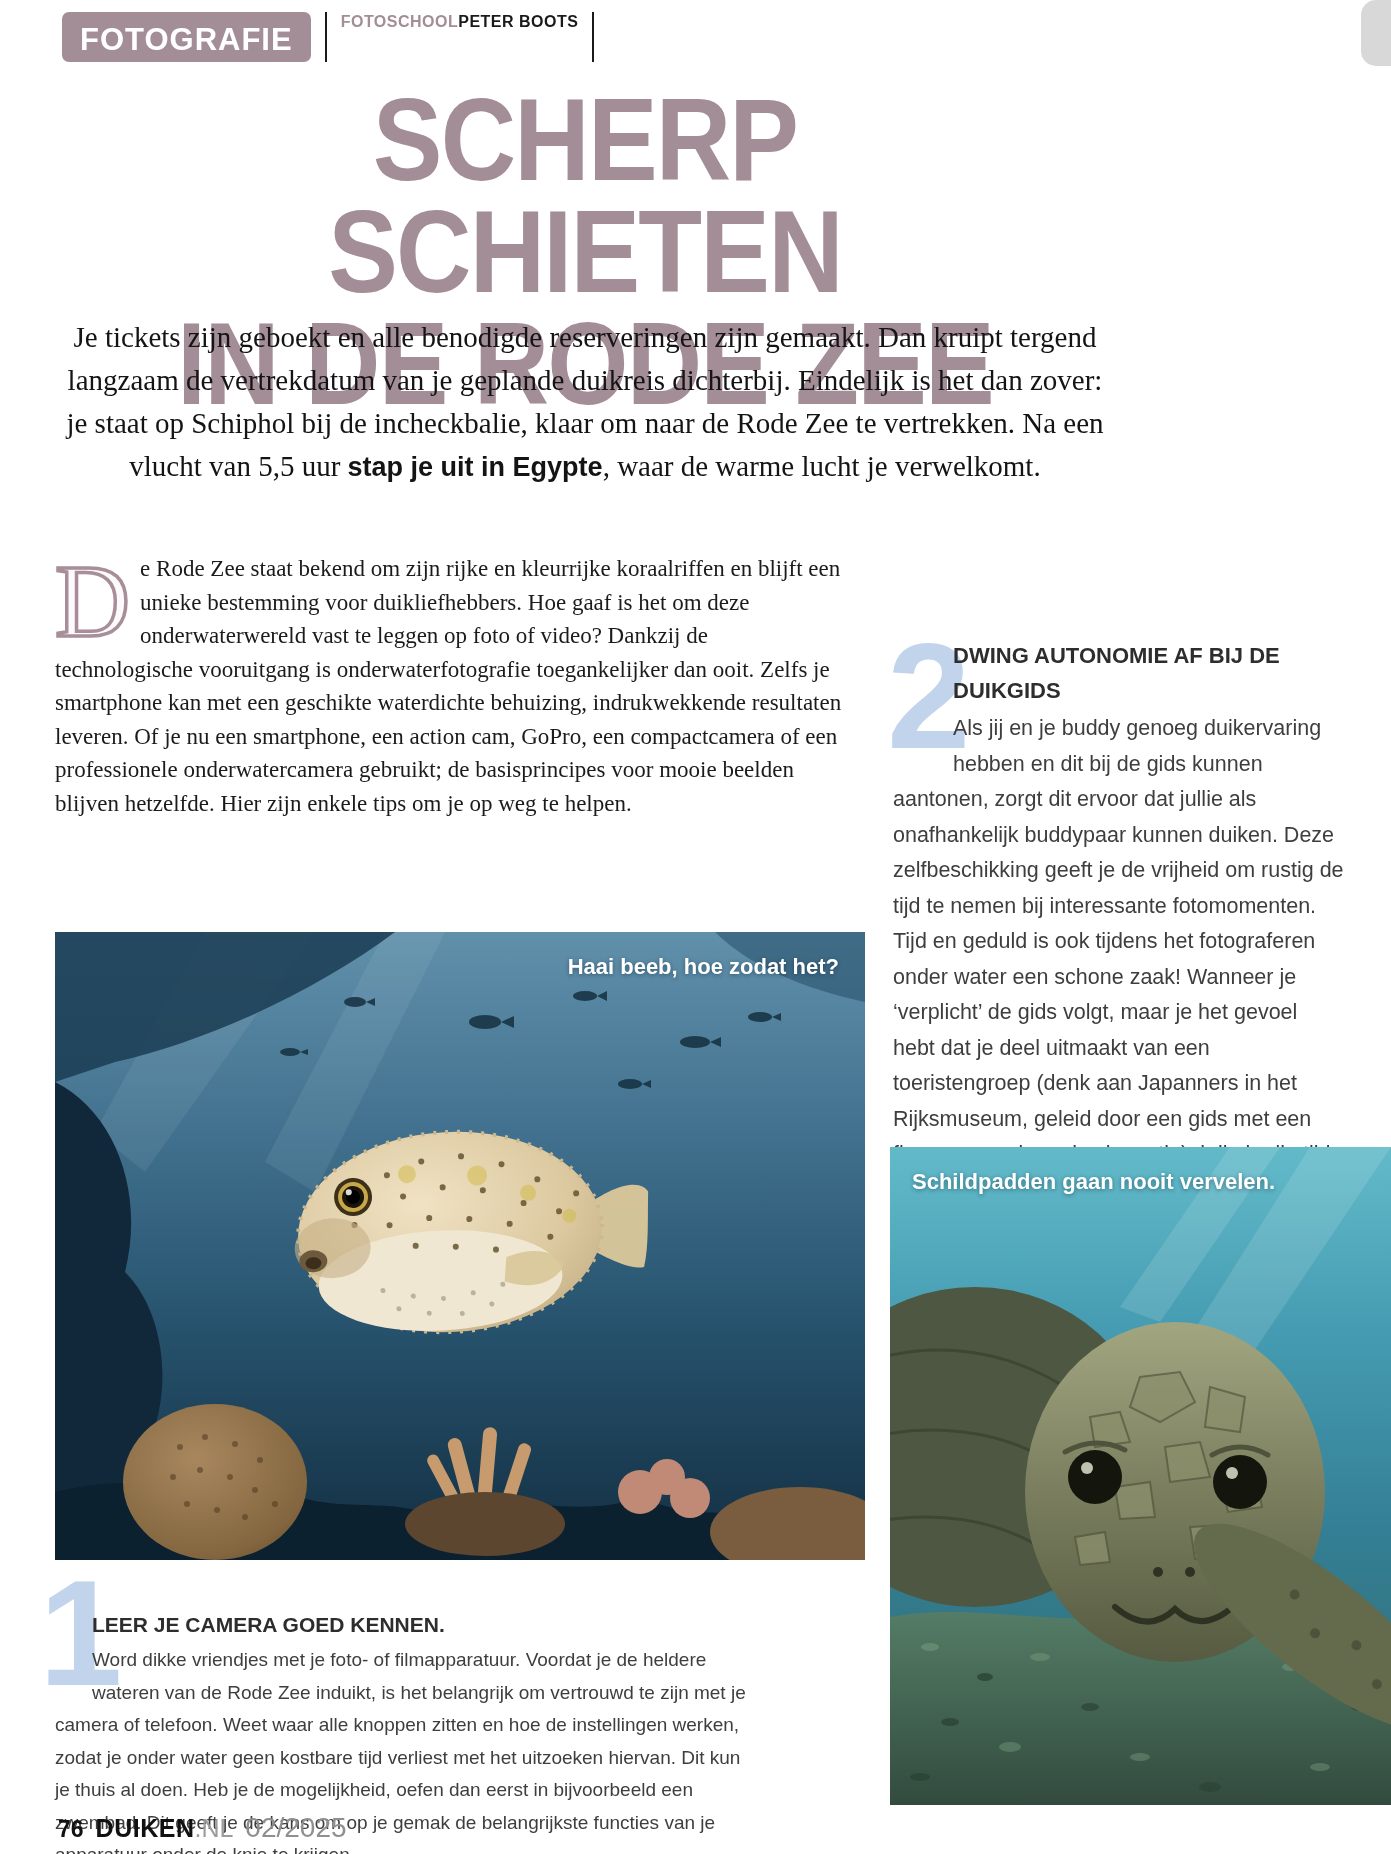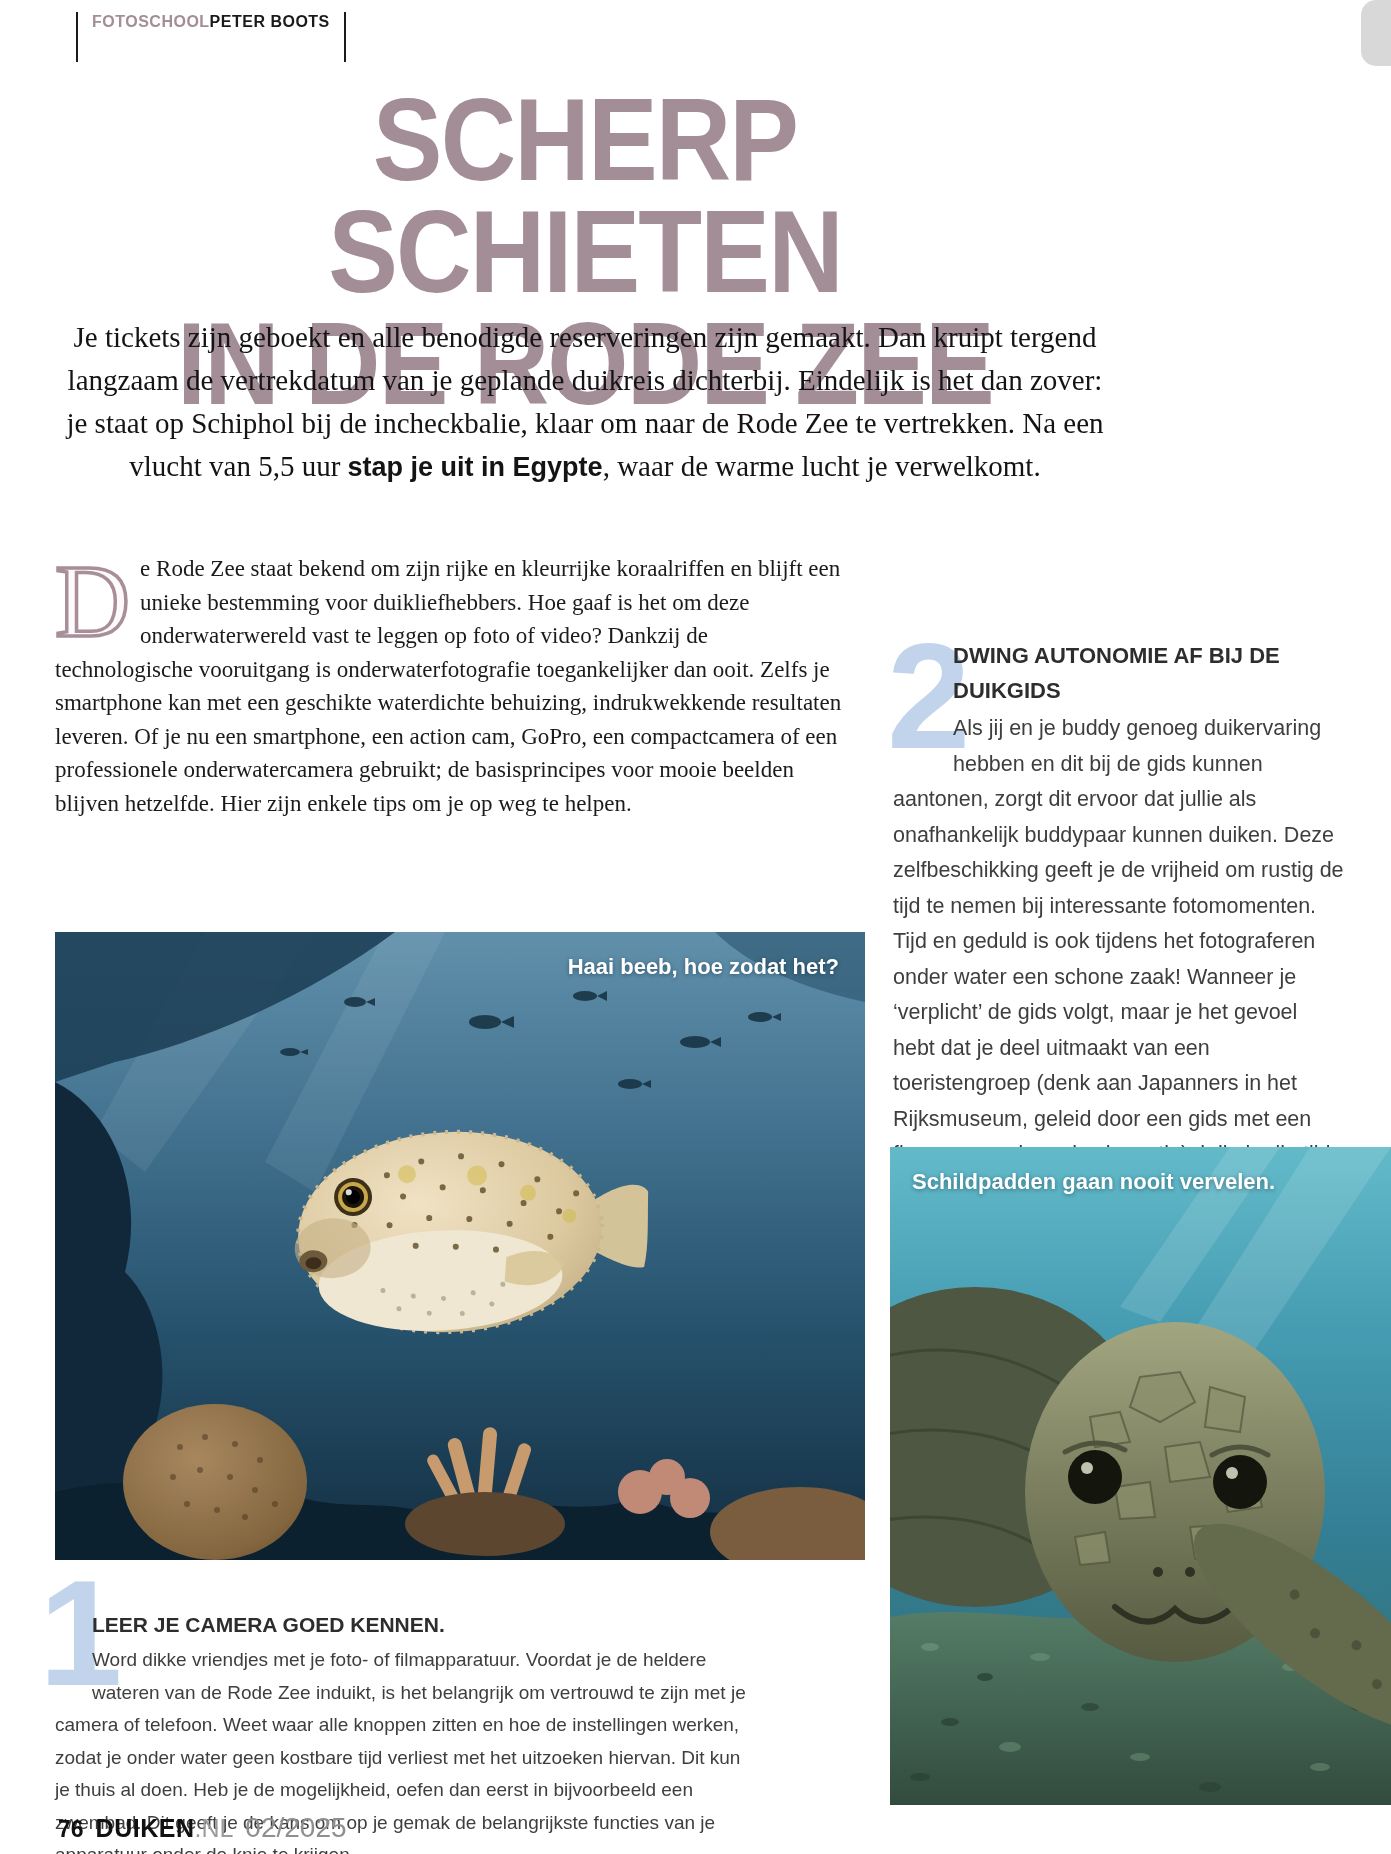--- a/index.html
+++ b/index.html
@@ -63,20 +63,21 @@
   .brand .brand-b{font-weight:bold;color:#111;letter-spacing:.5px;}
   .brand .brand-nl{font-weight:normal;color:#9c9c9c;}
   .issue{font-size:28px;color:#8f8f8f;}
 </style>
 </head>
 <body>
 
 <div class="page">
 
   <header class="topbar">
+    <div class="badge">FOTOGRAFIE</div>
     <div class="vline"></div>
     <div class="school">
       <div class="school1">FOTOSCHOOL</div>
       <div class="school2">PETER BOOTS</div>
     </div>
     <div class="vline"></div>
   </header>
   <div class="corner-tab"></div>
 
   <h1 class="title">

